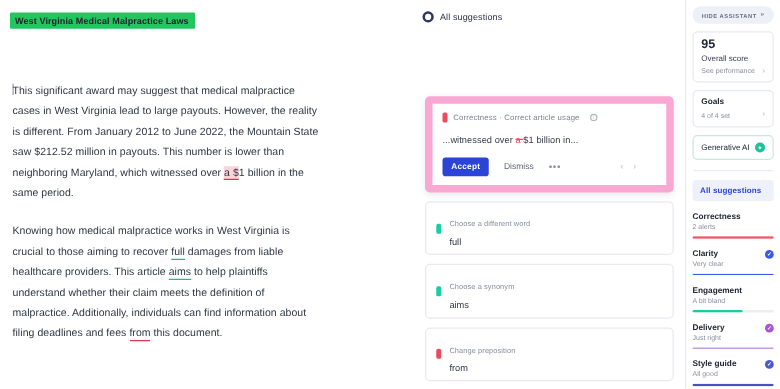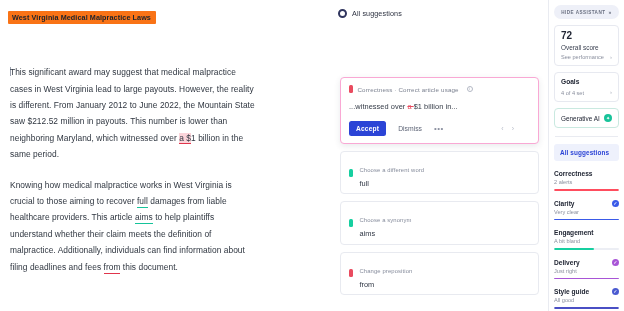--- a/index.html
+++ b/index.html
@@ -13,21 +13,21 @@
 
   
   .doc-pane {
     width: 330px; height: 311px;
     background: #ffffff;
     padding: 6px 8px 0 8px;
     position: relative;
   }
   .doc-title {
     display: inline-block;
-    background: #f97316;
+    background: #22c55e;
     color: #20242c;
     font-size: 7.2px;
     font-weight: bold;
     letter-spacing: .1px;
     padding: 3px 5px 3px 4px;
     border-radius: 1px;
     line-height: 1;
   }
   .doc-body { margin-top: 40px; padding-left: 2px; }
   .para {
@@ -73,21 +73,21 @@
     flex: 0 0 auto;
   }
   .sugg-head-label {
     font-size: 7.2px; color: #2c3140; letter-spacing: .1px;
   }
 
   .cards { margin-top: 57px; padding: 0 9px 0 10px; }
 
   .card-main {
     background: #ffffff;
-    border: 1px solid #f9a8d4;
+    border: 6px solid #f9a8d4;
     border-radius: 4px;
     box-shadow: 0 2px 6px rgba(40,45,70,.10);
     padding: 7px 20px 7px 8px;
   }
   .card-main-head {
     display: flex; align-items: center; gap: 5px;
   }
   .chip-red {
     width: 3.5px; height: 8px; border-radius: 1.5px;
     background: #e94b5f; flex: 0 0 auto;
@@ -316,21 +316,21 @@
   </div>
 
   <div class="side">
 
     <button class="hide-btn">
       <span>HIDE ASSISTANT</span>
       <span class="chev">»</span>
     </button>
 
     <div class="panel">
-      <div class="score-num">72</div>
+      <div class="score-num">95</div>
       <div class="score-lbl">Overall score</div>
       <div class="row-link">
         <span class="t">See performance</span>
         <span class="a">›</span>
       </div>
     </div>
 
     <div class="panel">
       <div class="goals-t">Goals</div>
       <div class="row-link">

